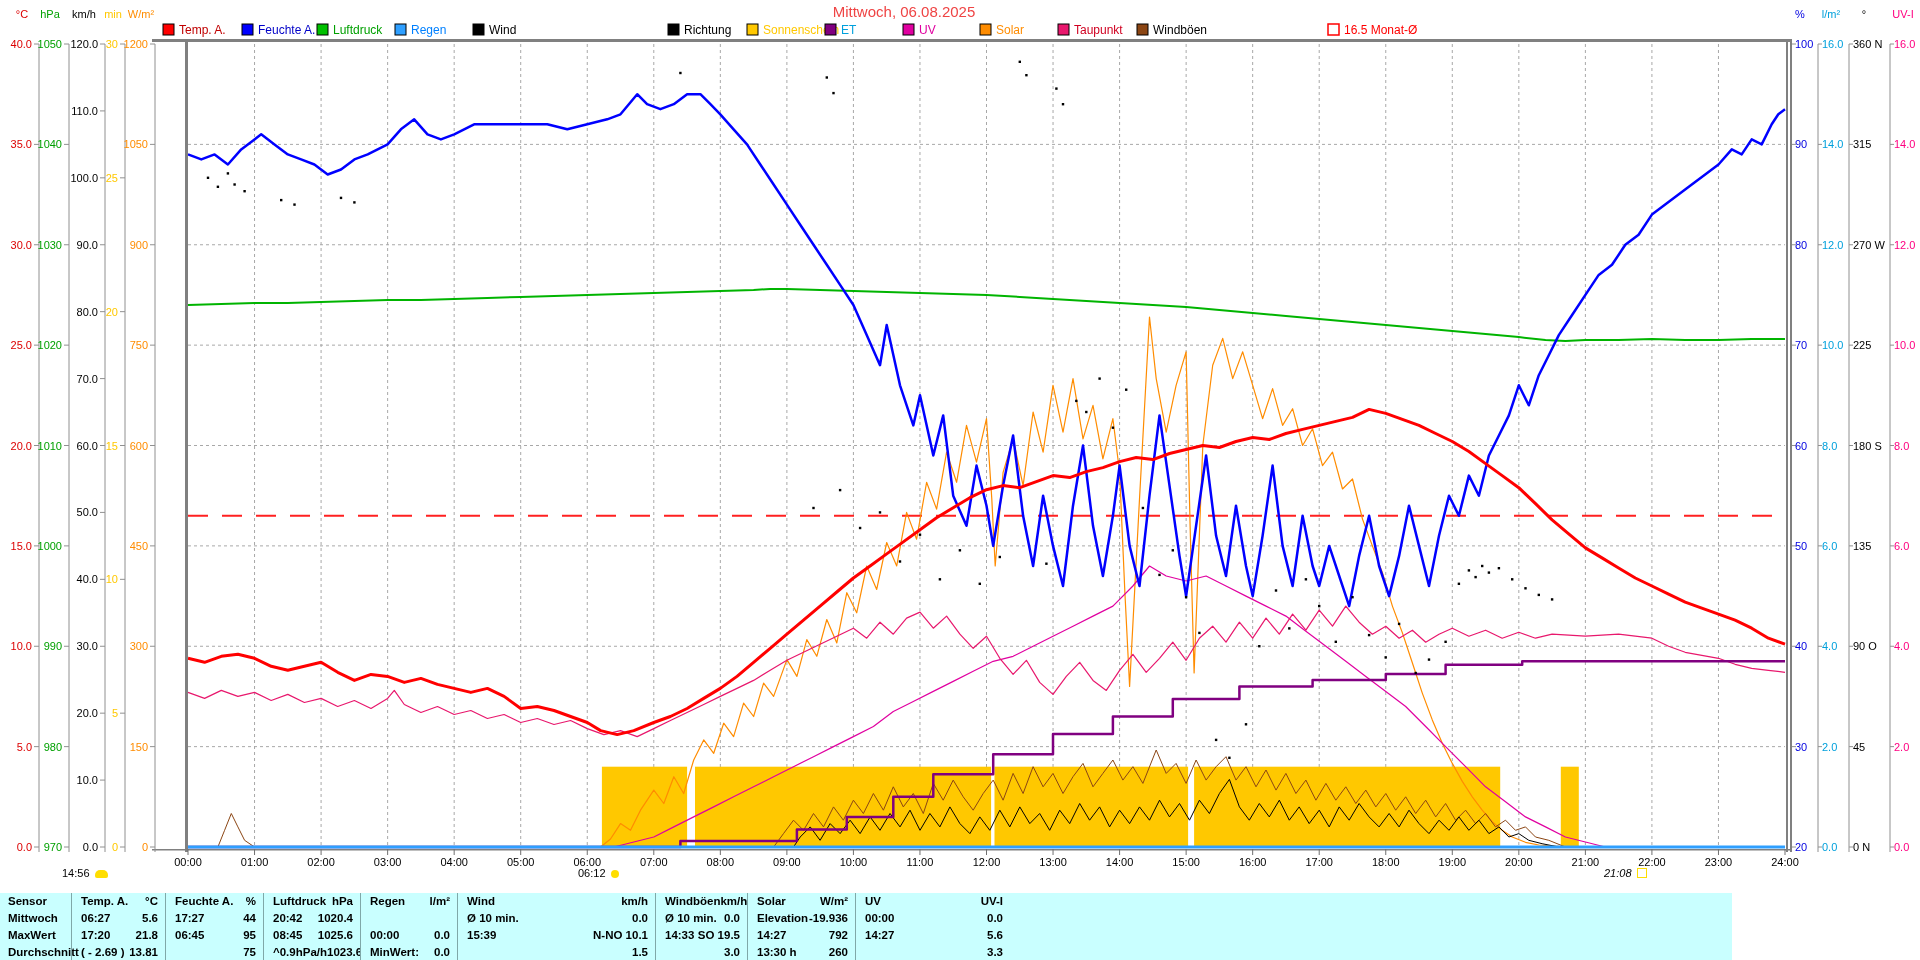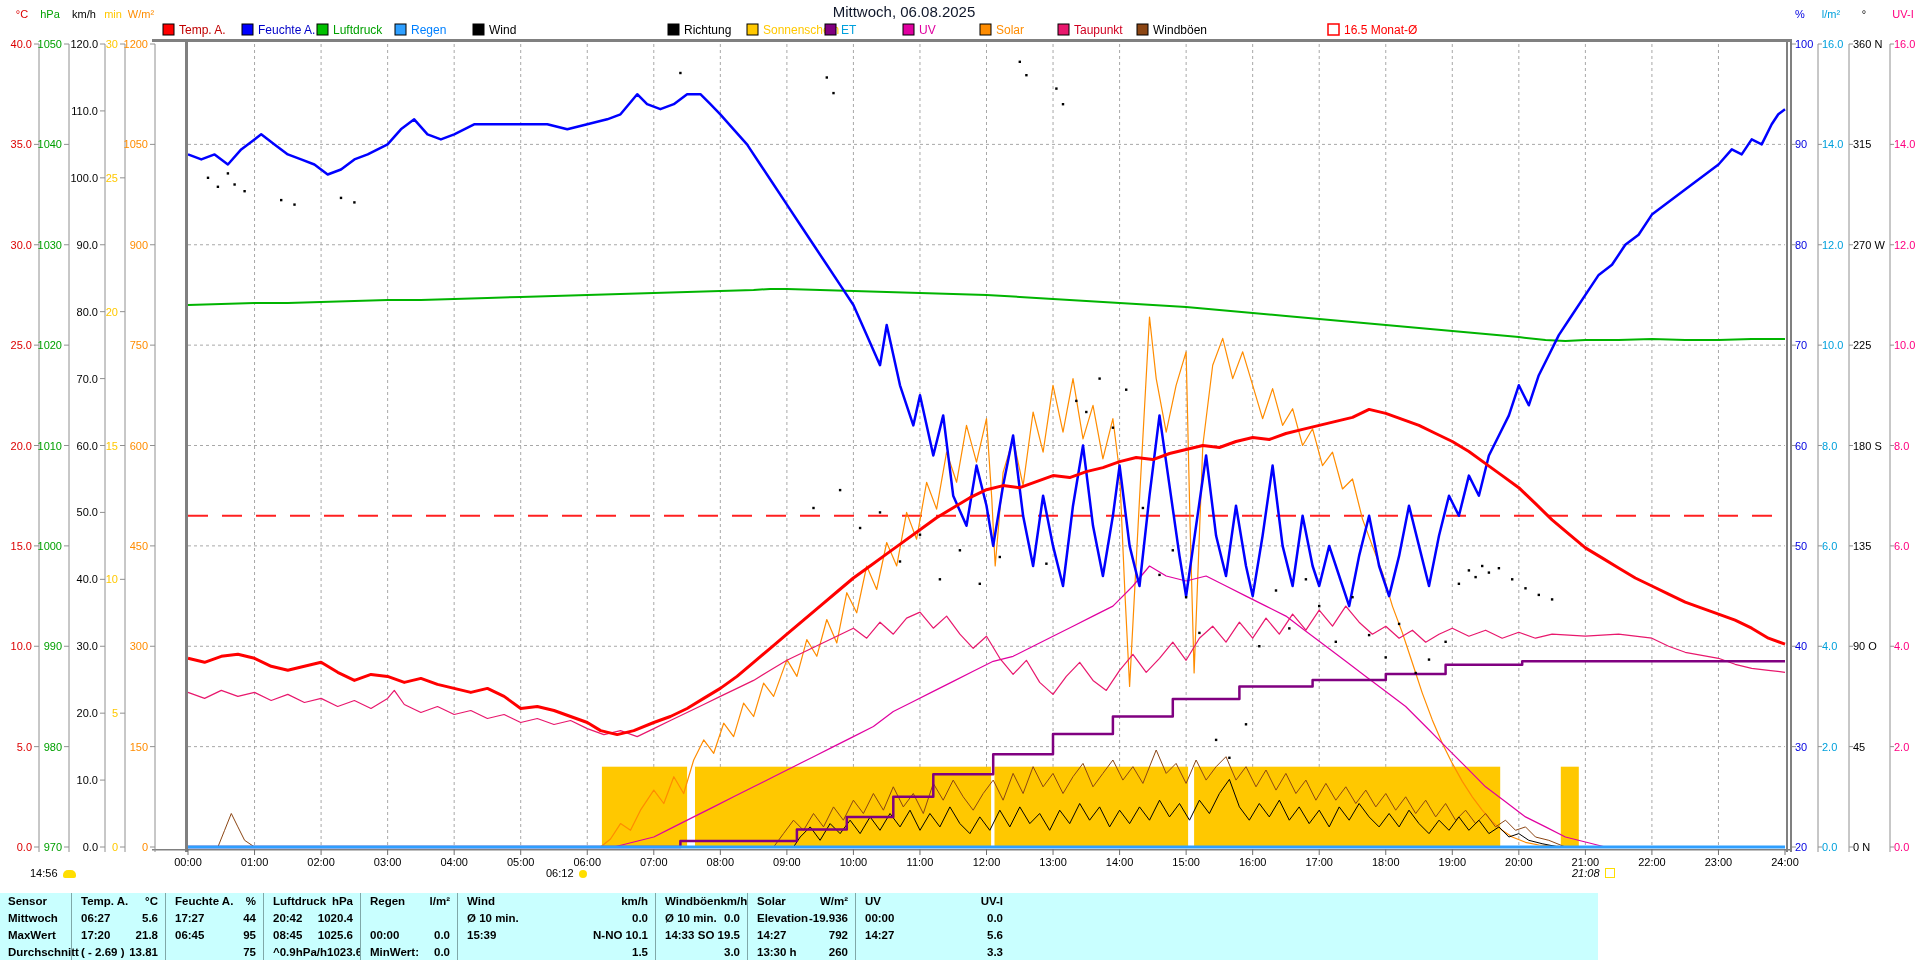--- a/index.html
+++ b/index.html
@@ -1,27 +1,27 @@
 <!DOCTYPE html>
 <html><head>
 <meta charset="utf-8">
 <style>
   html,body{margin:0;padding:0;background:#fff;}
   #stage{position:relative;width:1920px;height:960px;background:#fff;overflow:hidden;
          font-family:"Liberation Sans",sans-serif;}
   #title{position:absolute;left:754px;top:3px;width:300px;text-align:center;
-         font-size:15px;color:#0f172a;}
-  .annot{position:absolute;top:867px;font-size:11px;color:#000;white-space:nowrap;}
+         font-size:15px;color:#ef4444;}
+  .annot{position:absolute;top:867px;font-size:11px;color:#000;white-space:nowrap;margin-left:32px;}
   .sun-dot{display:inline-block;width:8px;height:8px;background:#FFDE00;border-radius:50%;
            margin-left:5px;vertical-align:-1px;}
   .sun-sq{display:inline-block;width:8px;height:8px;border:1px solid #FFDE00;background:#fff;
           margin-left:5px;vertical-align:-1px;}
   .sun-icon{display:inline-block;width:13px;height:8px;background:#FFDE00;
             border-radius:5px 5px 2px 2px;margin-left:5px;vertical-align:-1px;}
-  #stats{position:absolute;left:0;top:893px;width:1598px;height:67px;background:#C9FFFF;
+  #stats{position:absolute;left:0;top:893px;width:1732px;height:67px;background:#C9FFFF;
          display:grid;grid-template-rows:repeat(4,1fr);font-size:11.5px;font-weight:bold;color:#000;}
   .trow{display:grid;grid-template-columns:71px 94px 98px 97px 97px 198px 92px 108px 155px 1fr;}
   .tcell{display:flex;justify-content:space-between;align-items:center;padding:0 7px 0 9px;
          overflow:hidden;white-space:nowrap;}
   .tcell.div{border-left:1px solid #7FA8A8;}
   .rowlab{display:flex;align-items:center;padding-left:8px;}
   svg text{font-family:"Liberation Sans",sans-serif;}
 </style>
 </head>
 <body>

